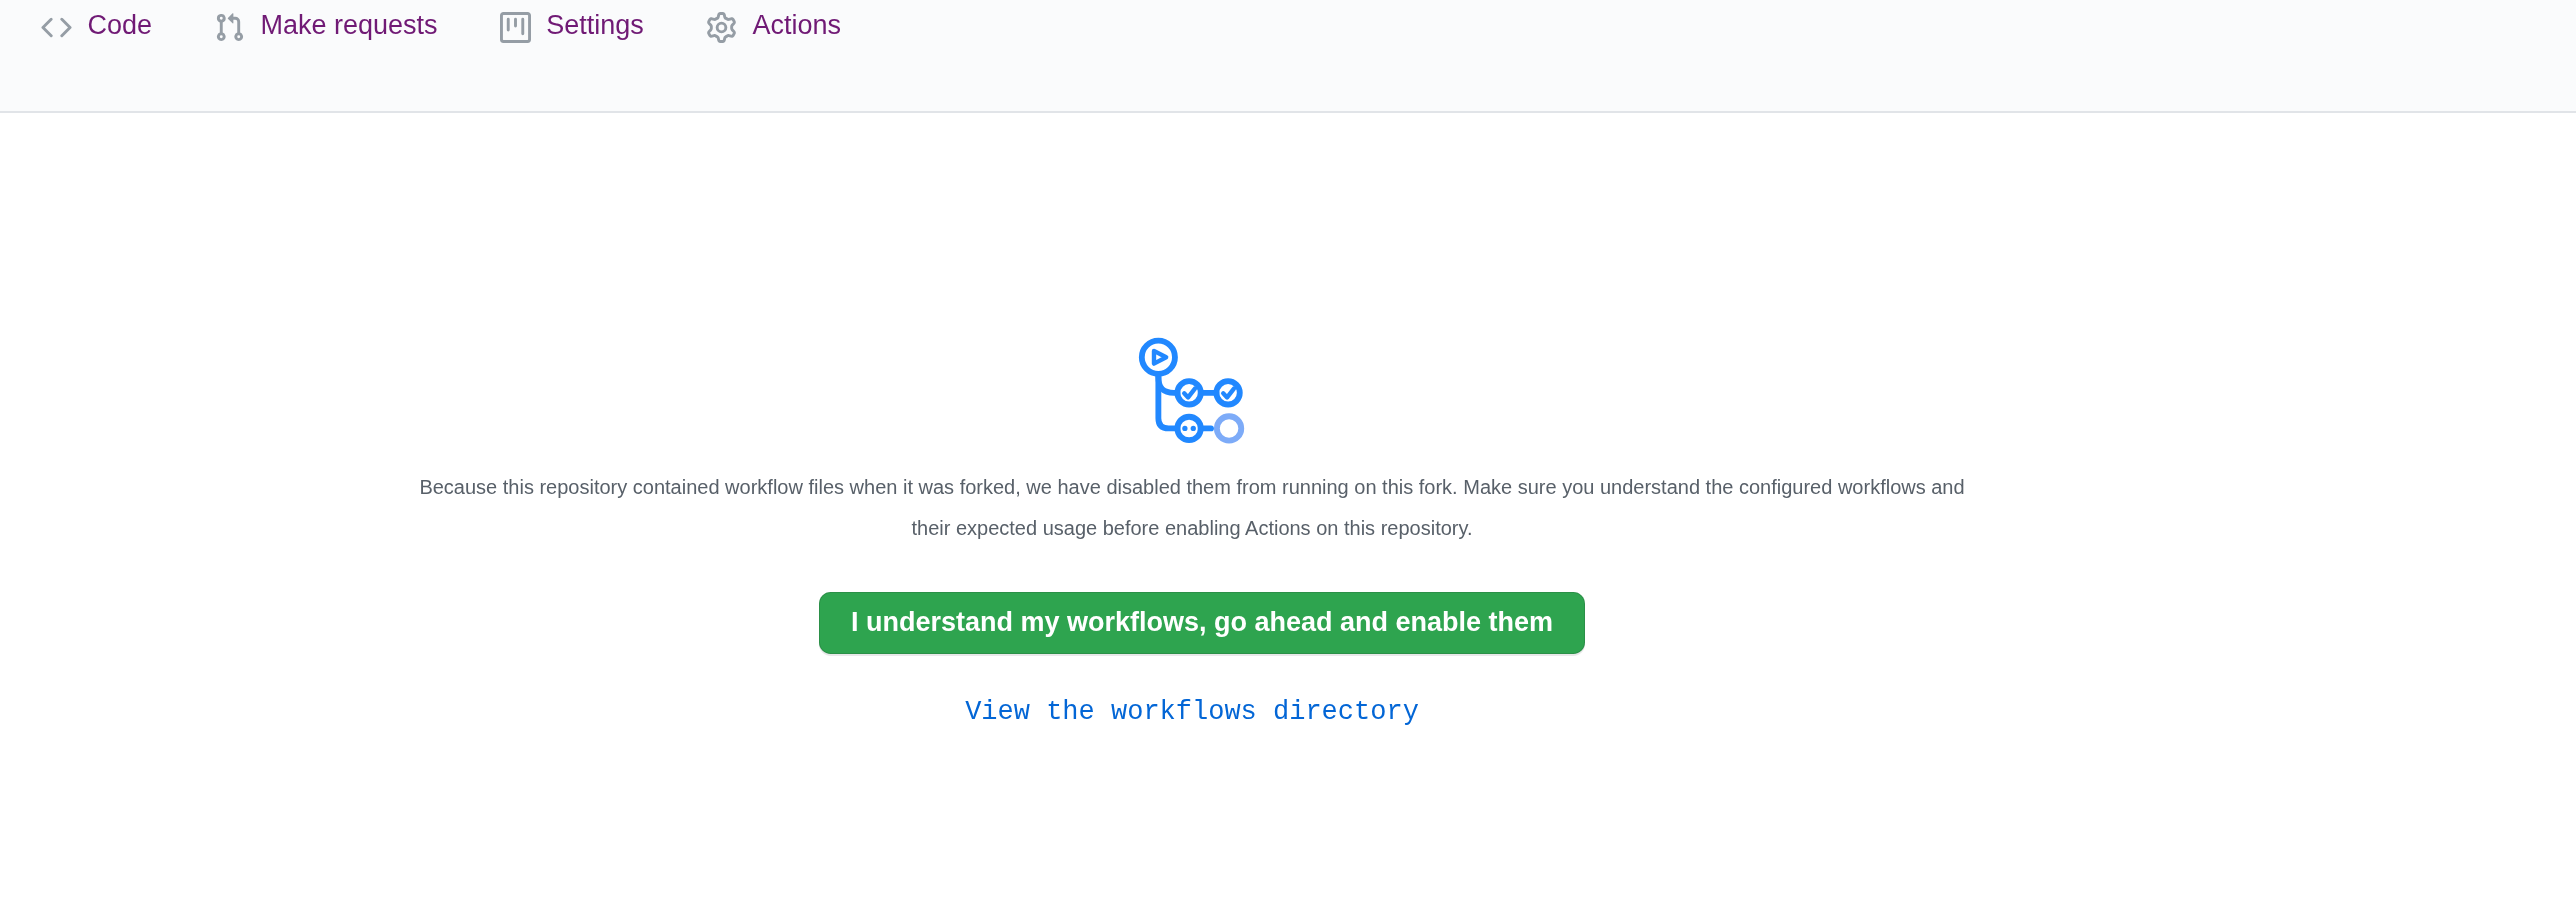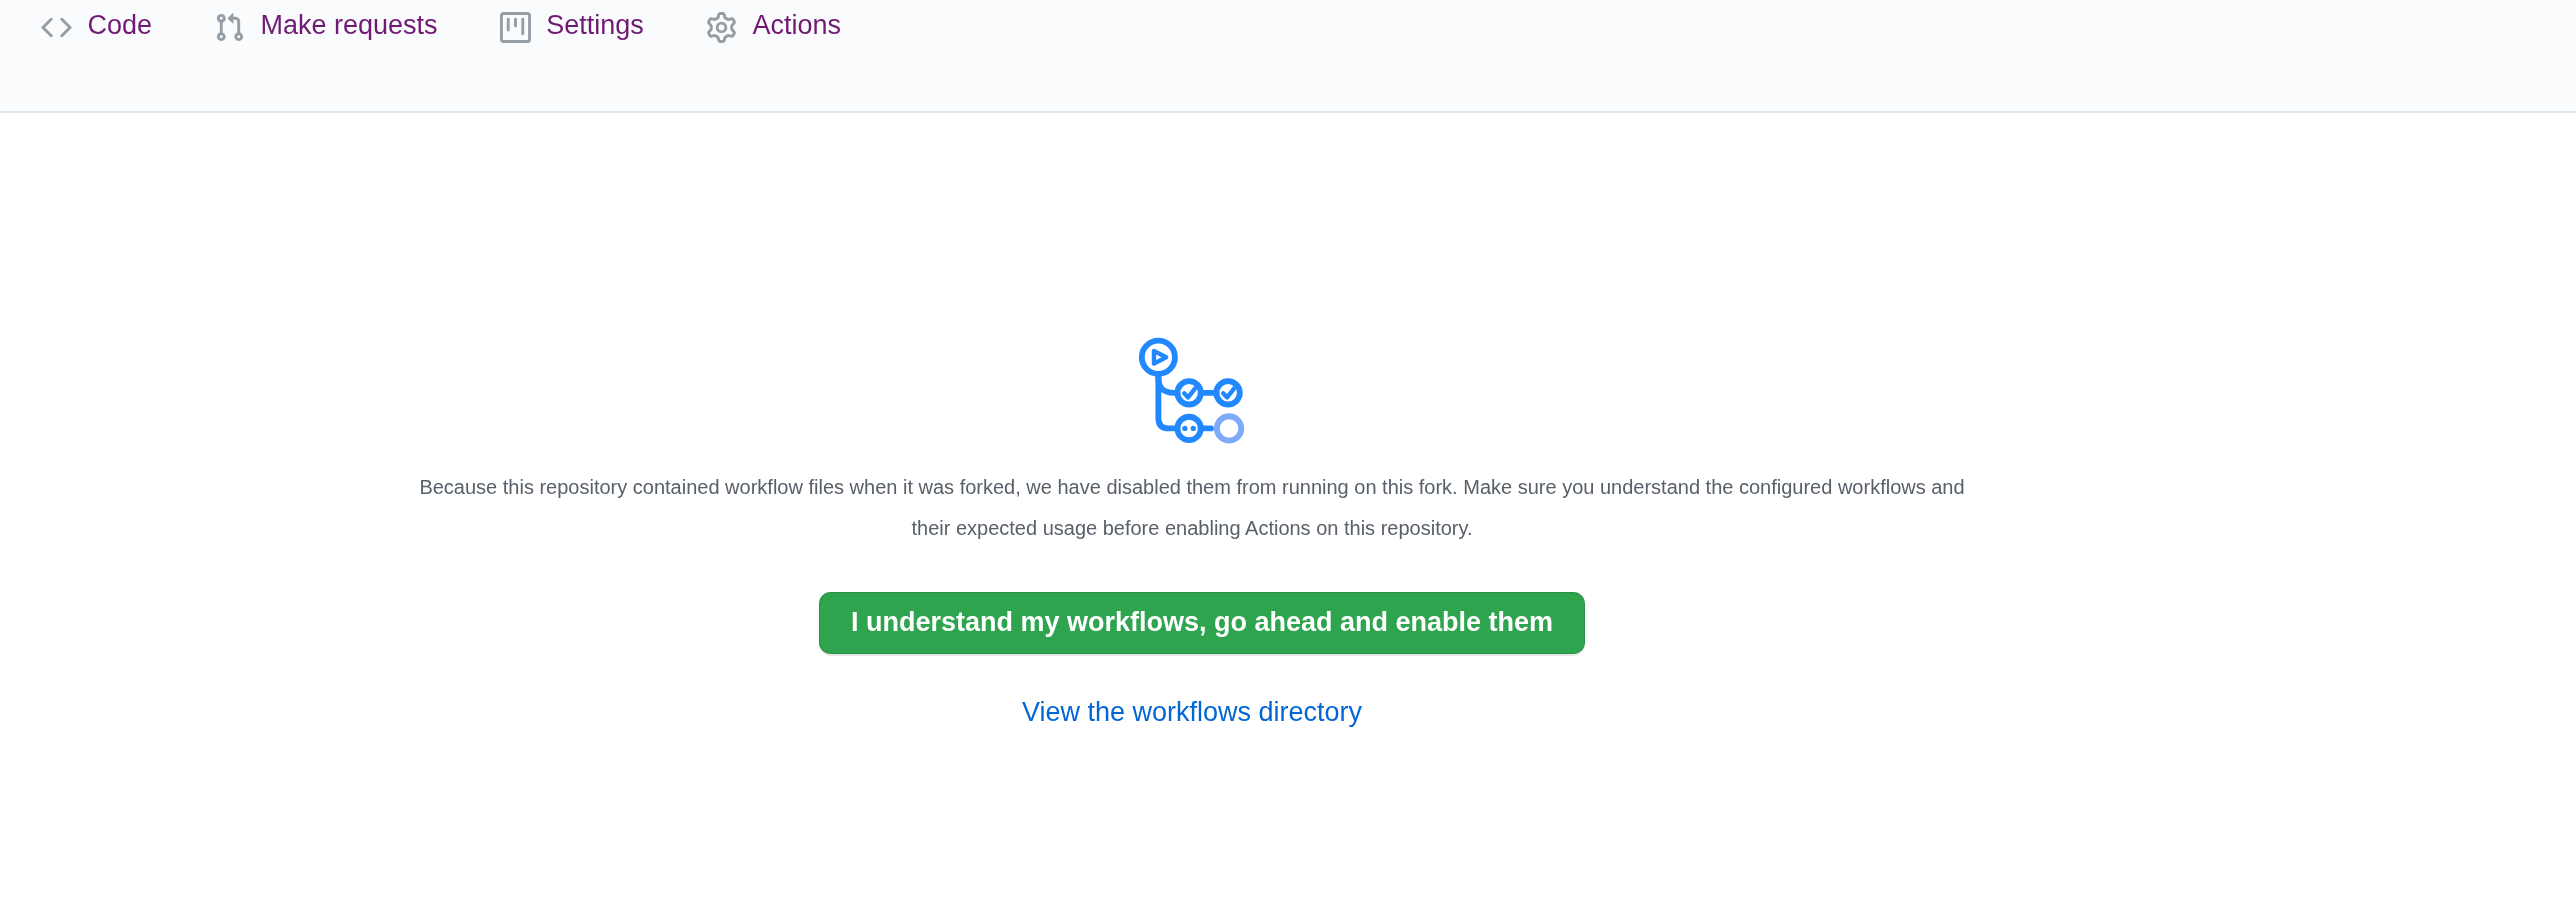--- a/index.html
+++ b/index.html
@@ -75,21 +75,21 @@
     font-size: 27px;
     font-weight: 700;
     line-height: 33px;
     padding: 13.7px 31px;
     border: 1px solid rgba(27, 31, 35, 0.15);
     border-radius: 11.7px;
     box-shadow: 0 2px 0 rgba(27, 31, 35, 0.1);
     cursor: pointer;
     margin-left: 20px;
   }
-  .workflows-link-row { margin-top: 43px; }
+  .workflows-link-row { margin-top: 43px; font-family: Liberation Mono, monospace; }
   .workflows-link {
     font-size: 27px;
     color: #0366d6;
     text-decoration: none;
     cursor: pointer;
   }
 </style>
 </head>
 <body>
 

